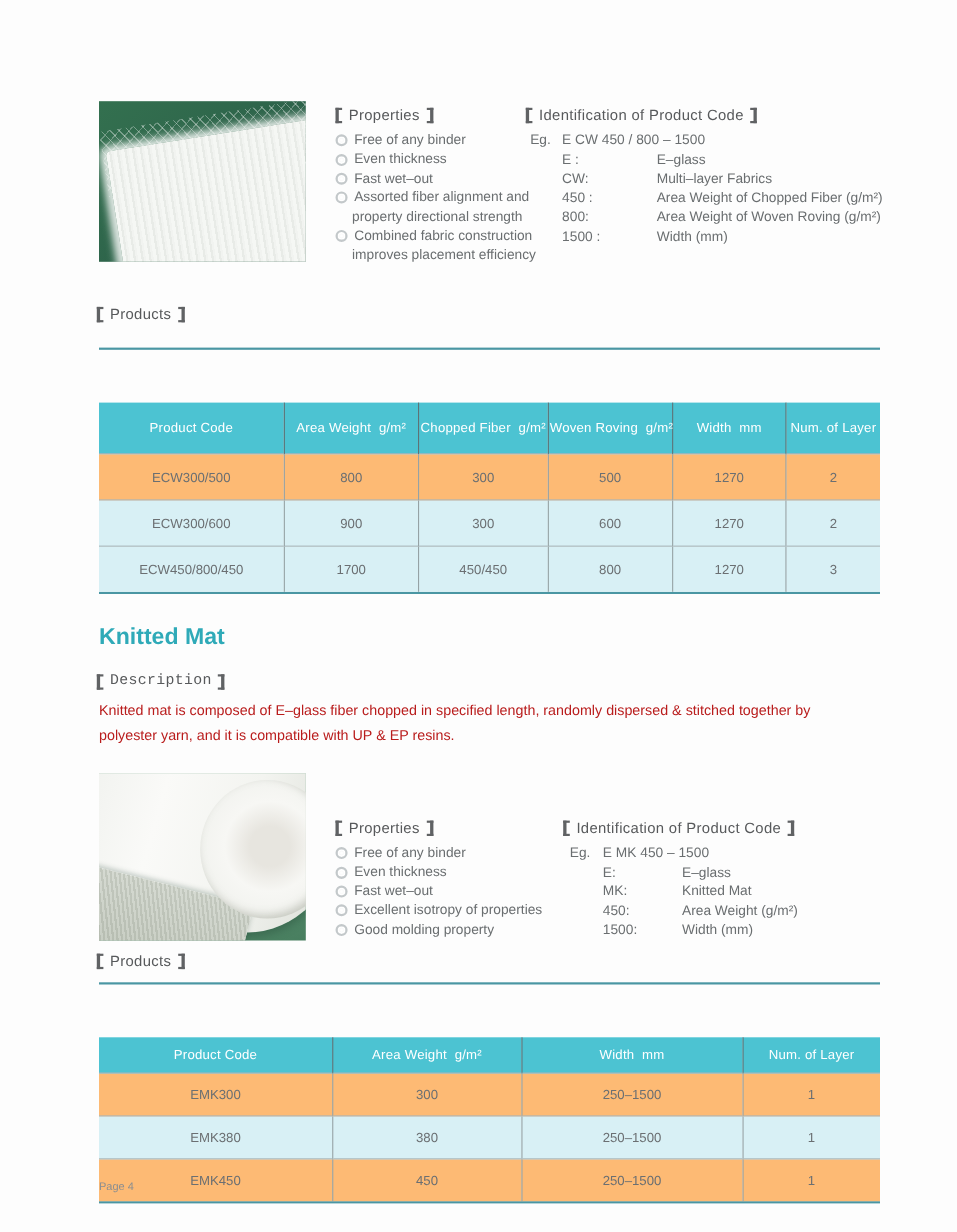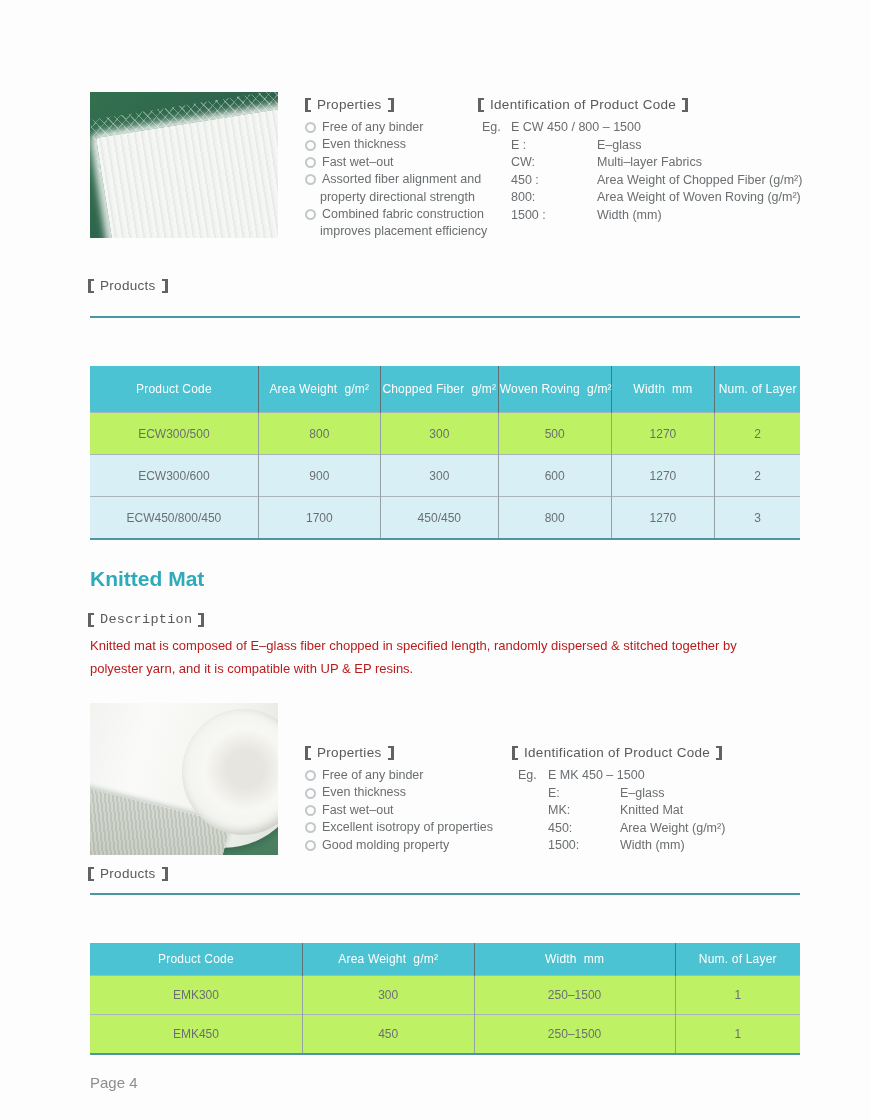--- a/index.html
+++ b/index.html
@@ -38,31 +38,31 @@
   .tbl-wrap{position:absolute;width:710px;border-top:2px solid #4a96a3;border-bottom:2px solid #4a96a3;}
   table.ptable{border-collapse:collapse;table-layout:fixed;width:710px;margin-top:48px;}
   .ptable thead th{
     background:#4cc3d2;color:#ffffff;font-weight:normal;font-size:12px;
     border-left:1px solid #5e7276;white-space:pre;letter-spacing:.2px;
   }
   .ptable thead th:first-child{border-left:none;}
   .tbl1 thead th{height:44px;}
   .tbl2 thead th{height:30px;}
   .ptable tbody td{
-    text-align:center;font-size:12px;color:#6b6f72;background:#bef264;
+    text-align:center;font-size:12px;color:#6b6f72;background:#fdba74;
     border-left:1px solid #95a2a5;border-top:1px solid #a9b5b8;white-space:pre;
   }
   .ptable tbody td:first-child{border-left:none;}
   .tbl1 tbody td{height:39px;}
   .tbl2 tbody td{height:36px;}
   .ptable tbody tr.alt td{background:#d8f0f5;}
   
   .knit-title{position:absolute;font-size:21px;font-weight:bold;color:#2faab8;}
   .desc-text{position:absolute;width:702px;font-size:13px;line-height:23px;color:#b91c1c;}
-  .footer{position:absolute;font-size:15px;color:#8b8e90;}
+  .footer{position:absolute;font-size:10px;color:#8b8e90;}
   
   .photo{position:absolute;overflow:hidden;}
   .photo1{left:90px;top:92px;width:188px;height:146px;background:linear-gradient(135deg,#33704f 0%,#2d624a 60%,#275743 100%);}
   .p1-mat{
     position:absolute;left:6px;top:46px;width:230px;height:170px;
     transform:rotate(-9deg);transform-origin:top left;
     background:repeating-linear-gradient(90deg,#f5f7f4 0 3px,#e8ebe7 3px 5px,#f1f3f0 5px 7px);
     box-shadow:0 0 9px 5px rgba(248,250,248,.75), -4px -2px 6px 1px rgba(255,255,255,.5);
     border-radius:4px;
   }
@@ -328,20 +328,26 @@
             <th>Num. of Layer</th>
           </tr>
         </thead>
         <tbody>
           <tr>
             <td>EMK300</td>
             <td>300</td>
             <td>250–1500</td>
             <td>1</td>
           </tr>
+          <tr class="alt">
+            <td>EMK380</td>
+            <td>380</td>
+            <td>250–1500</td>
+            <td>1</td>
+          </tr>
           <tr>
             <td>EMK450</td>
             <td>450</td>
             <td>250–1500</td>
             <td>1</td>
           </tr>
         </tbody>
       </table>
   </div>
 

